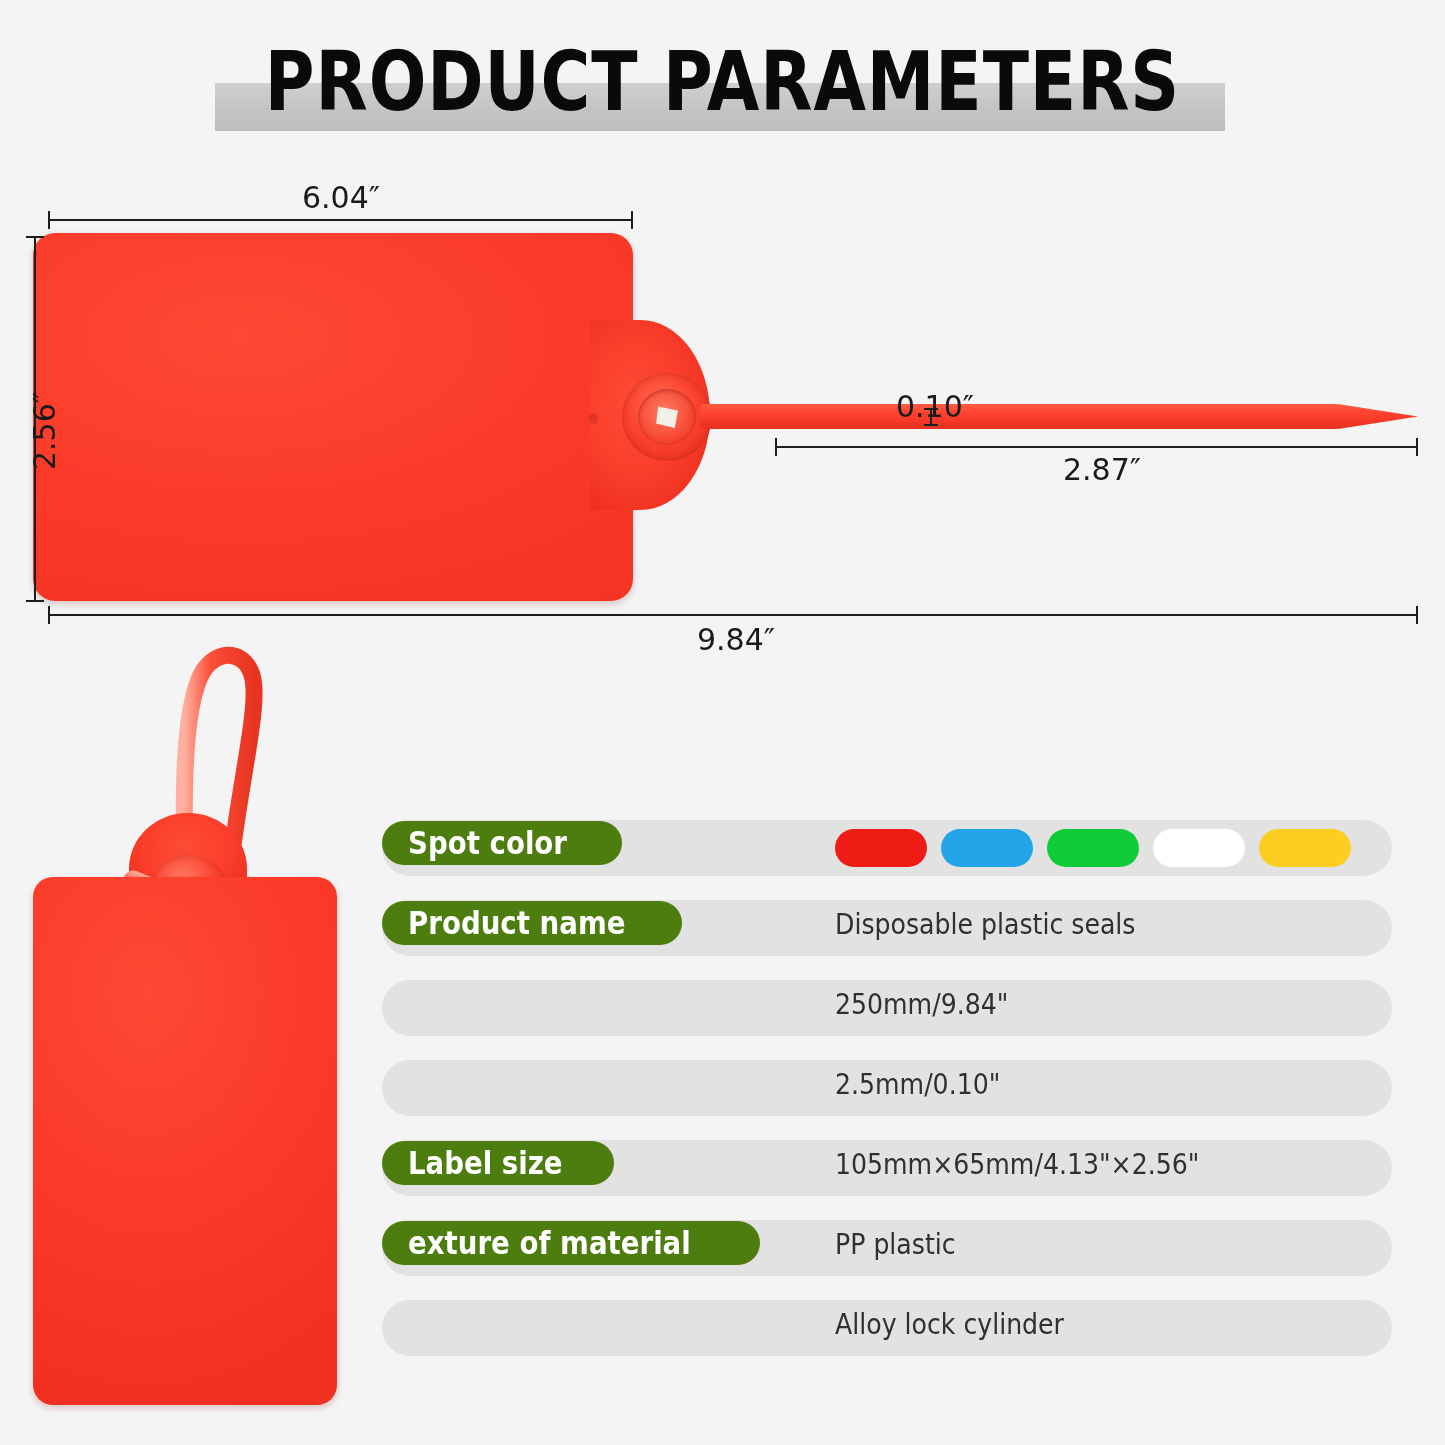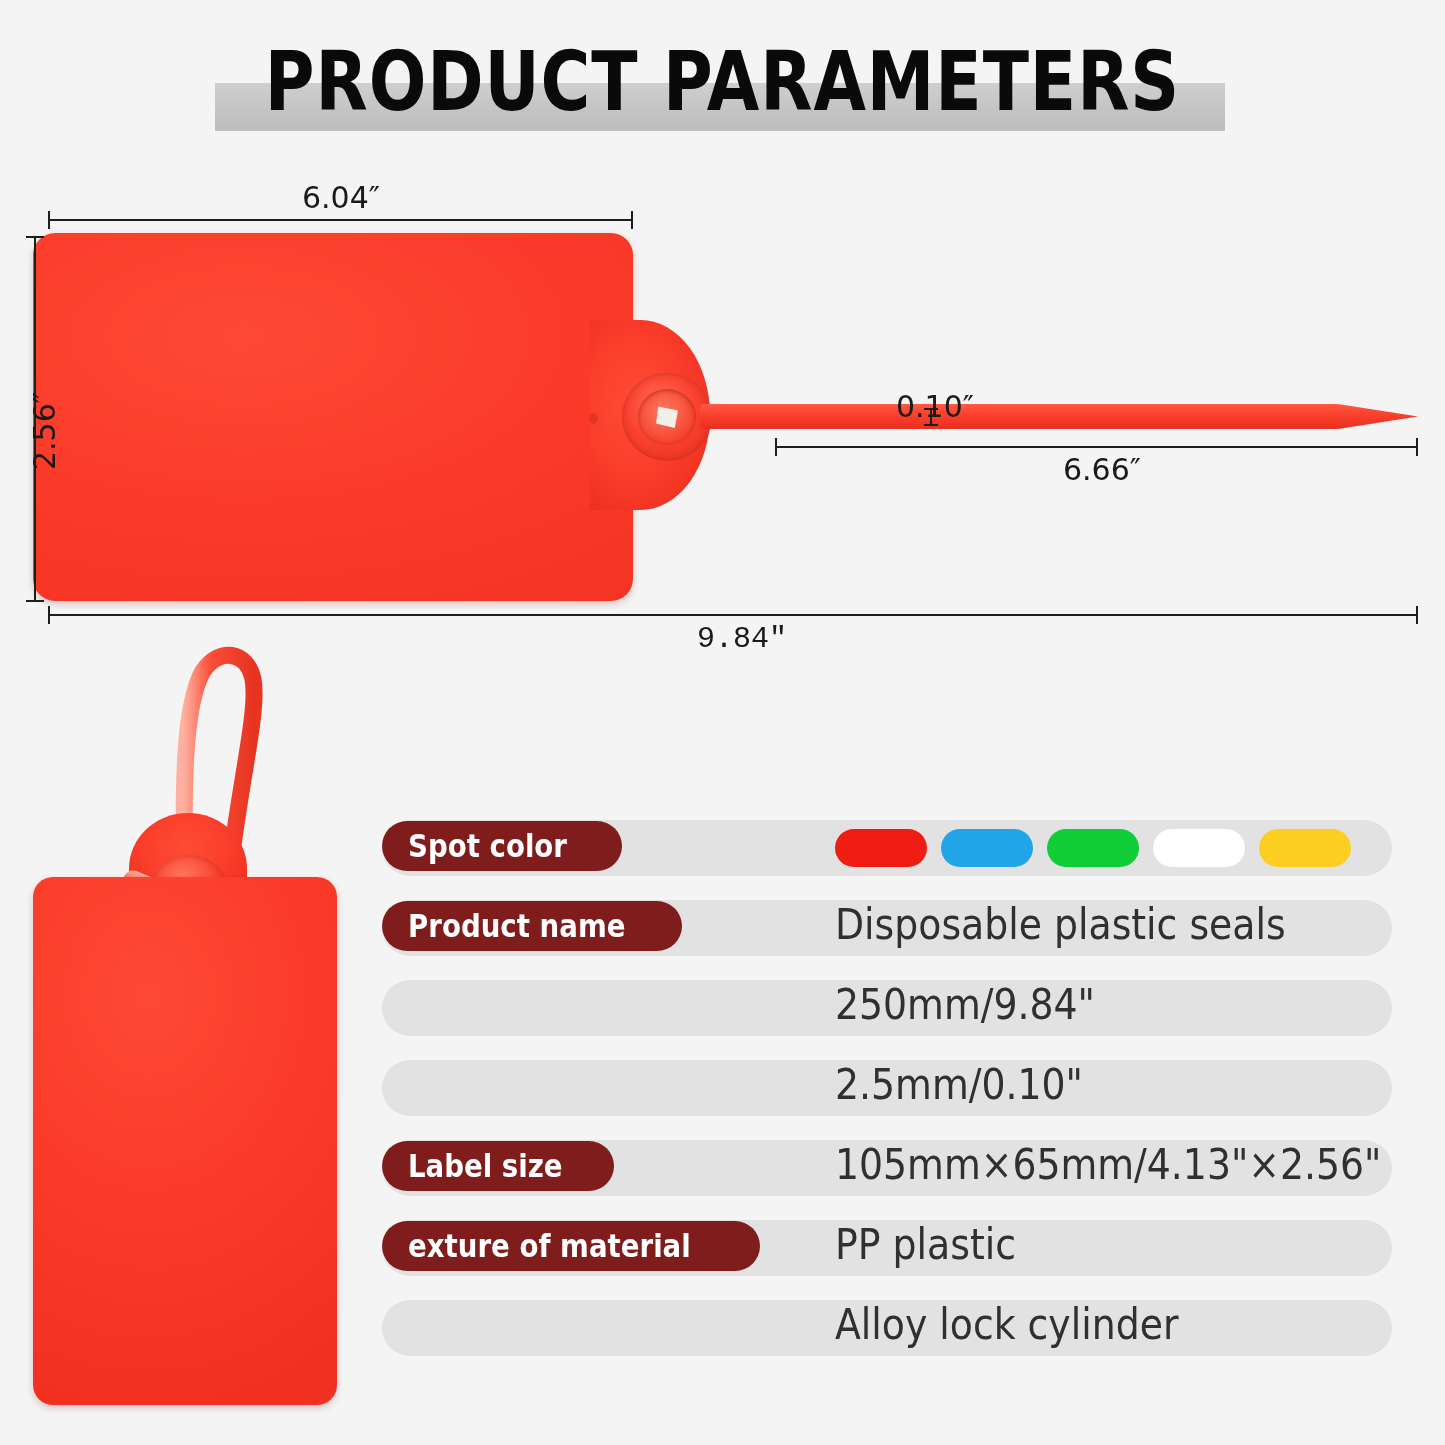--- a/index.html
+++ b/index.html
@@ -267,22 +267,22 @@
     left: 0;
     height: 56px;
     width: 1010px;
     background: #e2e2e2;
     border-radius: 28px;
   }
   .spec-pill {
     position: absolute;
     left: 0;
     top: 1px;
-    height: 50px;
-    background: #7f1d1d;
+    height: 44px;
+    background: #4d7c0f;
     border-radius: 27px;
     display: flex;
     align-items: center;
     padding: 16px 26px;
     box-sizing: border-box;
   }
   .spec-pill span {
     font-family: "Liberation Sans Narrow", "DejaVu Sans Condensed", "Liberation Sans", sans-serif;
     font-weight: bold;
     font-size: 32px;
@@ -292,21 +292,21 @@
     transform-origin: left center;
   }
   .spec-value {
     position: absolute;
     left: 453px;
     top: 0;
     height: 48px;
     display: flex;
     align-items: center;
     font-family: "Liberation Sans Narrow", "DejaVu Sans Condensed", "Liberation Sans", sans-serif;
-    font-size: 42px;
+    font-size: 28px;
     color: #303030;
     white-space: nowrap;
   }
   .swatches {
     position: absolute;
     left: 453px;
     top: 0;
     height: 56px;
     display: flex;
     align-items: center;
@@ -341,24 +341,24 @@
   <div class="dim-line-h" style="left:48px; top:219px; width:585px;"></div>
   <div class="dim-label" style="left:302px; top:180px;">6.04″</div>
 
   <div class="dim-line-v" style="left:34px; top:236px; height:366px;"></div>
   <div class="dim-label rot" style="left:27px; top:470px;">2.56″</div>
 
   <div class="dim-caliper" style="left:930px; top:408px;"></div>
   <div class="dim-label" style="left:896px; top:370px;margin-top:19px;">0.10″</div>
 
   <div class="dim-line-h" style="left:775px; top:446px; width:643px;"></div>
-  <div class="dim-label" style="left:1063px; top:452px;">6.66″</div>
+  <div class="dim-label" style="left:1063px; top:452px;">2.87″</div>
 
   <div class="dim-line-h" style="left:48px; top:614px; width:1370px;"></div>
-  <div class="dim-label" style="left:697px; top:622px;font-family:Liberation Mono, monospace;">9.84″</div>
+  <div class="dim-label" style="left:697px; top:622px;">9.84″</div>
 
   <div class="seal-bottom">
     <svg class="loop-svg" width="310" height="300" viewBox="0 0 310 300">
       <defs>
         <linearGradient id="loopGrad" x1="0" y1="0" x2="1" y2="0">
           <stop offset="0%" stop-color="#ffb0a0"></stop>
           <stop offset="38%" stop-color="#fb4d37"></stop>
           <stop offset="100%" stop-color="#e63420"></stop>
         </linearGradient>
       </defs>

